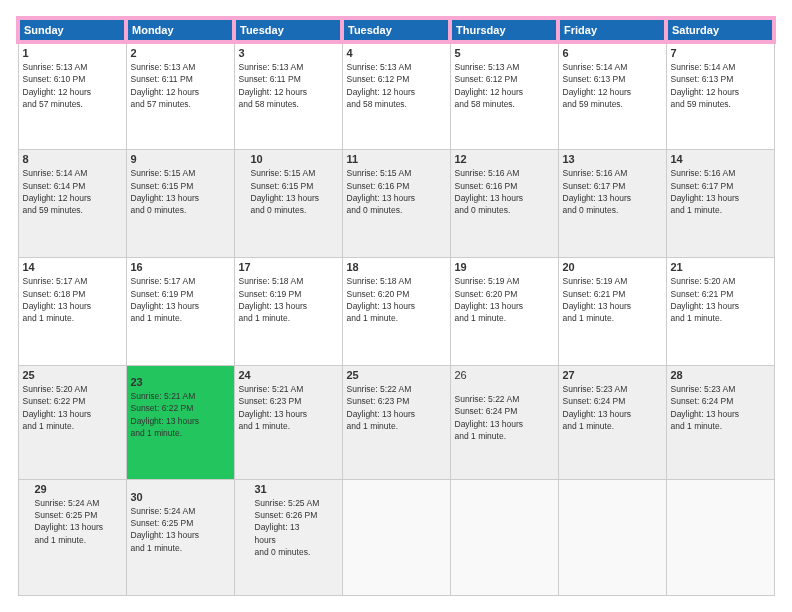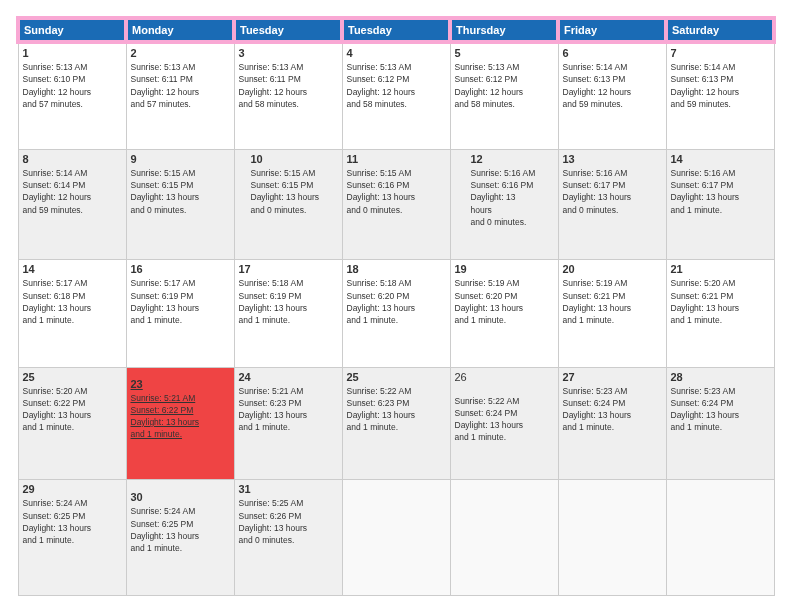--- a/index.html
+++ b/index.html
@@ -134,21 +134,21 @@
             <span style="line-height:1.45;display:block;">Sunrise: 5:15 AM<br>Sunset: 6:15 PM<br>Daylight: 13 hours<br>and 0 minutes.</span>
           </td>
           <td style="background: rgb(239, 239, 239); vertical-align: top; padding: 3px 16px; font-size: 8.5px; border: 1px solid rgb(204, 204, 204); height: 80px;">
             <span style="font-size:11px;font-weight:bold;display:block;margin-bottom:2px;">10</span>
             <span style="line-height:1.45;display:block;">Sunrise: 5:15 AM<br>Sunset: 6:15 PM<br>Daylight: 13 hours<br>and 0 minutes.</span>
           </td>
           <td style="background: rgb(239, 239, 239); vertical-align: top; padding: 3px 4px; font-size: 8.5px; border: 1px solid rgb(204, 204, 204); height: 80px;">
             <span style="font-size:11px;font-weight:bold;display:block;margin-bottom:2px;">11</span>
             <span style="line-height:1.45;display:block;">Sunrise: 5:15 AM<br>Sunset: 6:16 PM<br>Daylight: 13 hours<br>and 0 minutes.</span>
           </td>
-          <td style="background: rgb(239, 239, 239); vertical-align: top; padding: 3px 20px; font-size: 8.5px; border: 1px solid rgb(204, 204, 204); height: 80px;">
+          <td style="background: rgb(239, 239, 239); vertical-align: top; padding: 3px 4px; font-size: 8.5px; border: 1px solid rgb(204, 204, 204); height: 80px;">
             <span style="font-size:11px;font-weight:bold;display:block;margin-bottom:2px;">12</span>
             <span style="line-height:1.45;display:block;">Sunrise: 5:16 AM<br>Sunset: 6:16 PM<br>Daylight: 13 hours<br>and 0 minutes.</span>
           </td>
           <td style="background: rgb(239, 239, 239); vertical-align: top; padding: 3px 4px; font-size: 8.5px; border: 1px solid rgb(204, 204, 204); height: 80px;">
             <span style="font-size:11px;font-weight:bold;display:block;margin-bottom:2px;">13</span>
             <span style="line-height:1.45;display:block;">Sunrise: 5:16 AM<br>Sunset: 6:17 PM<br>Daylight: 13 hours<br>and 0 minutes.</span>
           </td>
           <td style="background: rgb(239, 239, 239); vertical-align: top; padding: 3px 4px; font-size: 8.5px; border: 1px solid rgb(204, 204, 204); height: 80px;">
             <span style="font-size:11px;font-weight:bold;display:block;margin-bottom:2px;">14</span>
             <span style="line-height:1.45;display:block;">Sunrise: 5:16 AM<br>Sunset: 6:17 PM<br>Daylight: 13 hours<br>and 1 minute.</span>
@@ -182,21 +182,21 @@
           <td style="background: rgb(255, 255, 255); vertical-align: top; padding: 3px 4px; font-size: 8.5px; border: 1px solid rgb(204, 204, 204); height: 80px;">
             <span style="font-size:11px;font-weight:bold;display:block;margin-bottom:2px;">21</span>
             <span style="line-height:1.45;display:block;">Sunrise: 5:20 AM<br>Sunset: 6:21 PM<br>Daylight: 13 hours<br>and 1 minute.</span>
           </td>
         </tr>
         <tr>
           <td style="background: rgb(239, 239, 239); vertical-align: top; padding: 3px 4px; font-size: 8.5px; border: 1px solid rgb(204, 204, 204); height: 80px;">
             <span style="font-size:11px;font-weight:bold;display:block;margin-bottom:2px;">25</span>
             <span style="line-height:1.45;display:block;">Sunrise: 5:20 AM<br>Sunset: 6:22 PM<br>Daylight: 13 hours<br>and 1 minute.</span>
           </td>
-          <td style="background: #ef4444; vertical-align: top; padding: 10px 4px; font-size: 8.5px; border: 1px solid rgb(204, 204, 204); height: 80px; text-decoration: underline;">
+          <td style="background: #22c55e; vertical-align: top; padding: 10px 4px; font-size: 8.5px; border: 1px solid rgb(204, 204, 204); height: 80px;">
             <span style="font-size:11px;font-weight:bold;display:block;margin-bottom:2px;">23</span>
             <span style="line-height:1.45;display:block;">Sunrise: 5:21 AM<br>Sunset: 6:22 PM<br>Daylight: 13 hours<br>and 1 minute.</span>
           </td>
           <td style="background: rgb(239, 239, 239); vertical-align: top; padding: 3px 4px; font-size: 8.5px; border: 1px solid rgb(204, 204, 204); height: 80px;">
             <span style="font-size:11px;font-weight:bold;display:block;margin-bottom:2px;">24</span>
             <span style="line-height:1.45;display:block;">Sunrise: 5:21 AM<br>Sunset: 6:23 PM<br>Daylight: 13 hours<br>and 1 minute.</span>
           </td>
           <td style="background: rgb(239, 239, 239); vertical-align: top; padding: 3px 4px; font-size: 8.5px; border: 1px solid rgb(204, 204, 204); height: 80px;">
             <span style="font-size:11px;font-weight:bold;display:block;margin-bottom:2px;">25</span>
             <span style="line-height:1.45;display:block;">Sunrise: 5:22 AM<br>Sunset: 6:23 PM<br>Daylight: 13 hours<br>and 1 minute.</span>
@@ -208,29 +208,29 @@
           <td style="background: rgb(239, 239, 239); vertical-align: top; padding: 3px 4px; font-size: 8.5px; border: 1px solid rgb(204, 204, 204); height: 80px;">
             <span style="font-size:11px;font-weight:bold;display:block;margin-bottom:2px;">27</span>
             <span style="line-height:1.45;display:block;">Sunrise: 5:23 AM<br>Sunset: 6:24 PM<br>Daylight: 13 hours<br>and 1 minute.</span>
           </td>
           <td style="background: rgb(239, 239, 239); vertical-align: top; padding: 3px 4px; font-size: 8.5px; border: 1px solid rgb(204, 204, 204); height: 80px;">
             <span style="font-size:11px;font-weight:bold;display:block;margin-bottom:2px;">28</span>
             <span style="line-height:1.45;display:block;">Sunrise: 5:23 AM<br>Sunset: 6:24 PM<br>Daylight: 13 hours<br>and 1 minute.</span>
           </td>
         </tr>
         <tr>
-          <td style="background: rgb(240, 240, 240); vertical-align: top; padding: 3px 4px; font-size: 8.5px; border: 1px solid rgb(204, 204, 204); height: 80px;">
+          <td style="background: rgb(240, 240, 240); vertical-align: top; padding: 3px 16px; font-size: 8.5px; border: 1px solid rgb(204, 204, 204); height: 80px;">
             <span style="font-size:11px;font-weight:bold;display:block;margin-bottom:2px;">29</span>
             <span style="line-height:1.45;display:block;">Sunrise: 5:24 AM<br>Sunset: 6:25 PM<br>Daylight: 13 hours<br>and 1 minute.</span>
           </td>
           <td style="background: rgb(240, 240, 240); vertical-align: top; padding: 11px 4px; font-size: 8.5px; border: 1px solid rgb(204, 204, 204); height: 80px;">
             <span style="font-size:11px;font-weight:bold;display:block;margin-bottom:2px;">30</span>
             <span style="line-height:1.45;display:block;">Sunrise: 5:24 AM<br>Sunset: 6:25 PM<br>Daylight: 13 hours<br>and 1 minute.</span>
           </td>
-          <td style="background: rgb(240, 240, 240); vertical-align: top; padding: 3px 4px; font-size: 8.5px; border: 1px solid rgb(204, 204, 204); height: 80px;">
+          <td style="background: rgb(240, 240, 240); vertical-align: top; padding: 3px 20px; font-size: 8.5px; border: 1px solid rgb(204, 204, 204); height: 80px;">
             <span style="font-size:11px;font-weight:bold;display:block;margin-bottom:2px;">31</span>
             <span style="line-height:1.45;display:block;">Sunrise: 5:25 AM<br>Sunset: 6:26 PM<br>Daylight: 13 hours<br>and 0 minutes.</span>
           </td>
           <td class="empty-cell" style="background: rgb(249, 249, 249); vertical-align: top; padding: 3px 4px; font-size: 8.5px; border: 1px solid rgb(204, 204, 204); height: 80px;"></td>
           <td class="empty-cell" style="background: rgb(249, 249, 249); vertical-align: top; padding: 3px 4px; font-size: 8.5px; border: 1px solid rgb(204, 204, 204); height: 80px;"></td>
           <td class="empty-cell" style="background: rgb(249, 249, 249); vertical-align: top; padding: 3px 4px; font-size: 8.5px; border: 1px solid rgb(204, 204, 204); height: 80px;"></td>
           <td class="empty-cell" style="background: rgb(249, 249, 249); vertical-align: top; padding: 3px 4px; font-size: 8.5px; border: 1px solid rgb(204, 204, 204); height: 80px;"></td>
         </tr>
       </tbody>
   </table>

